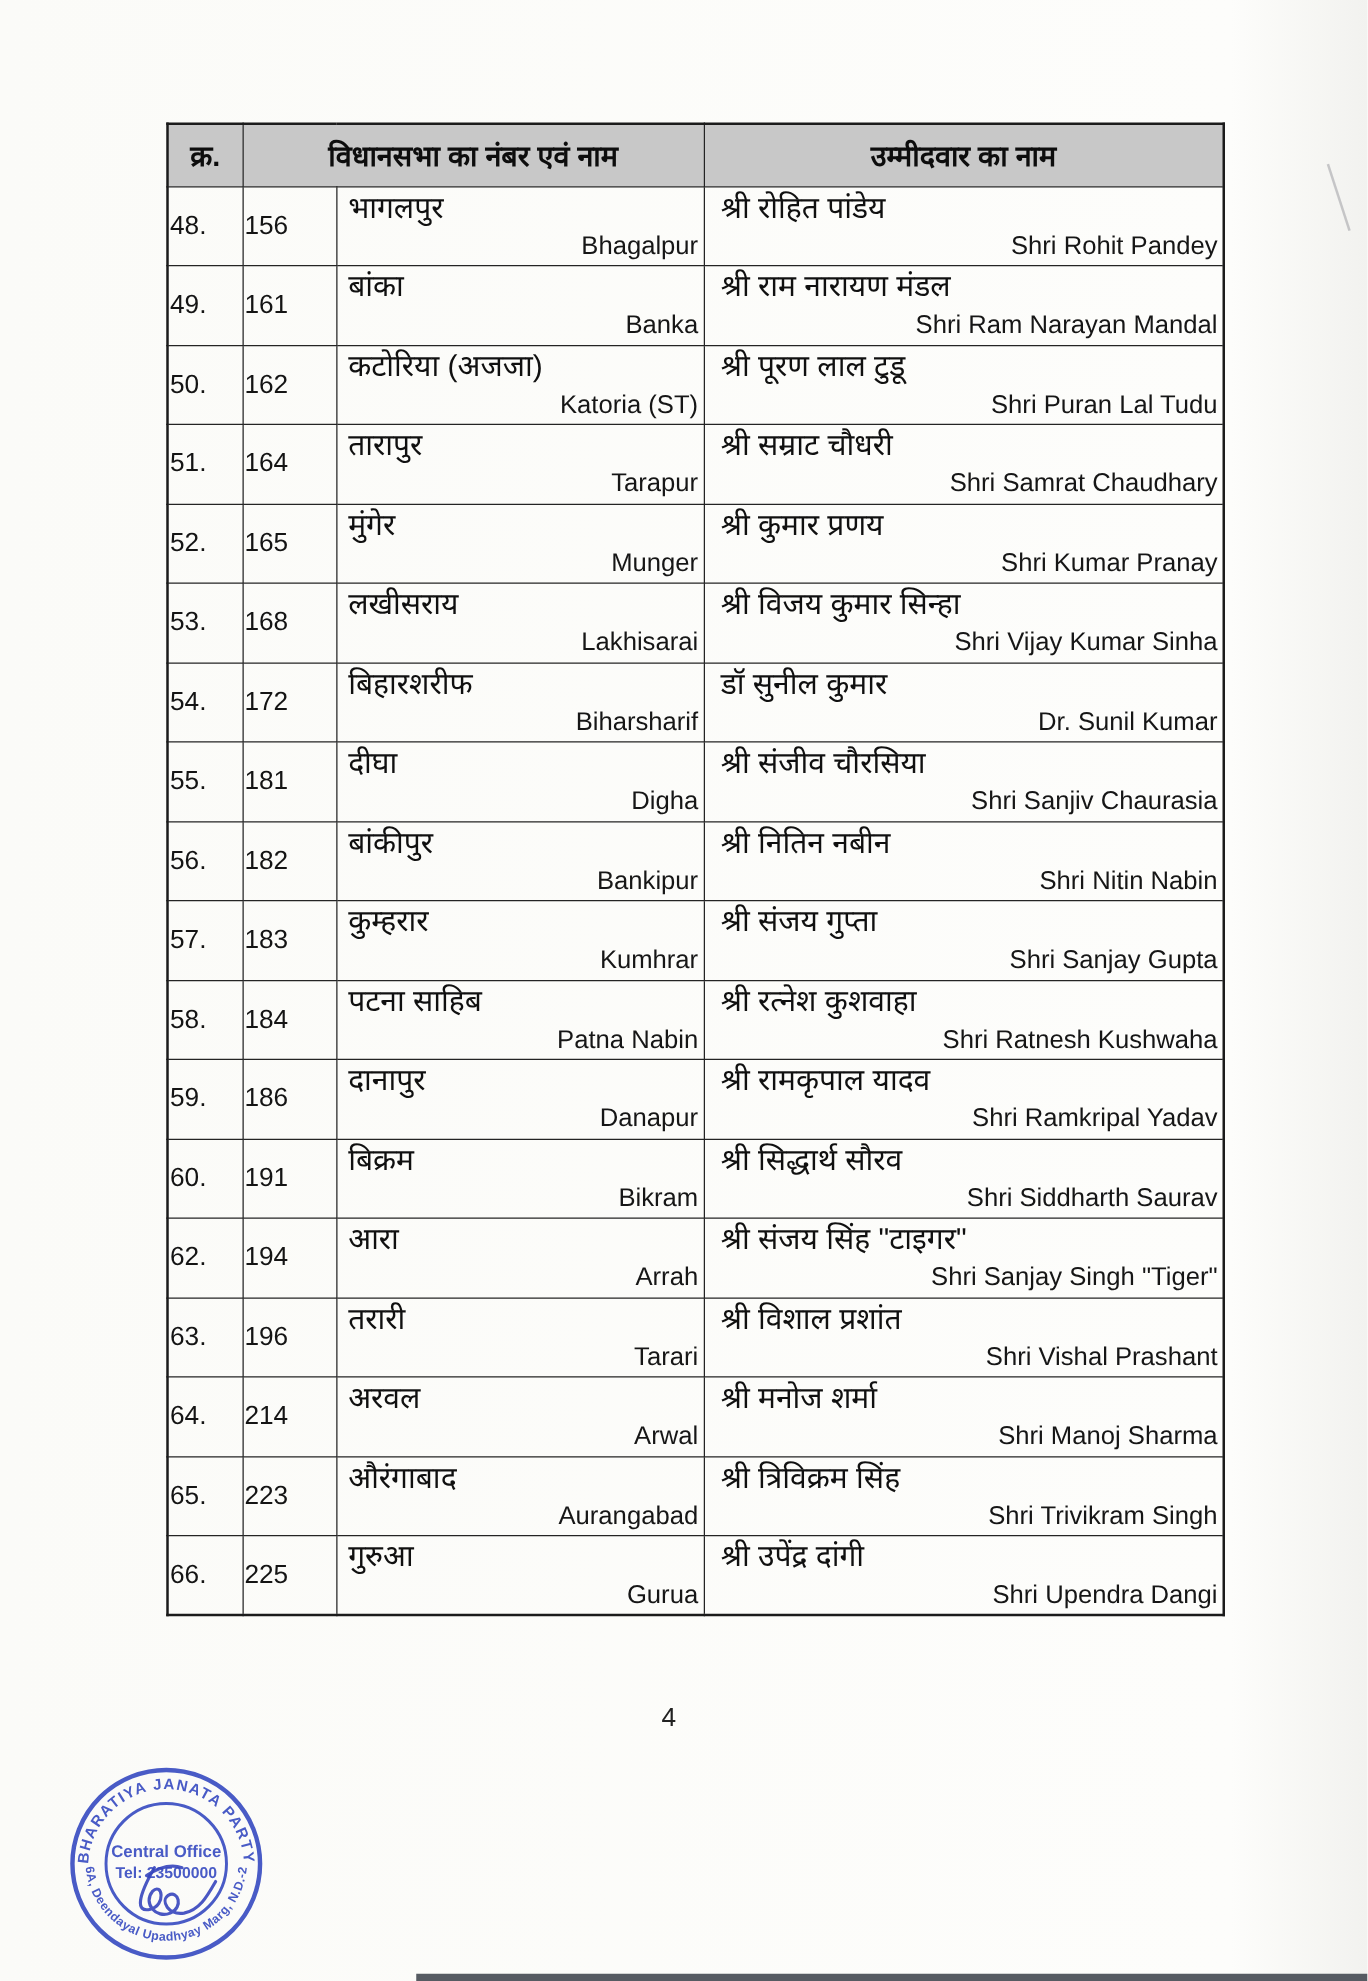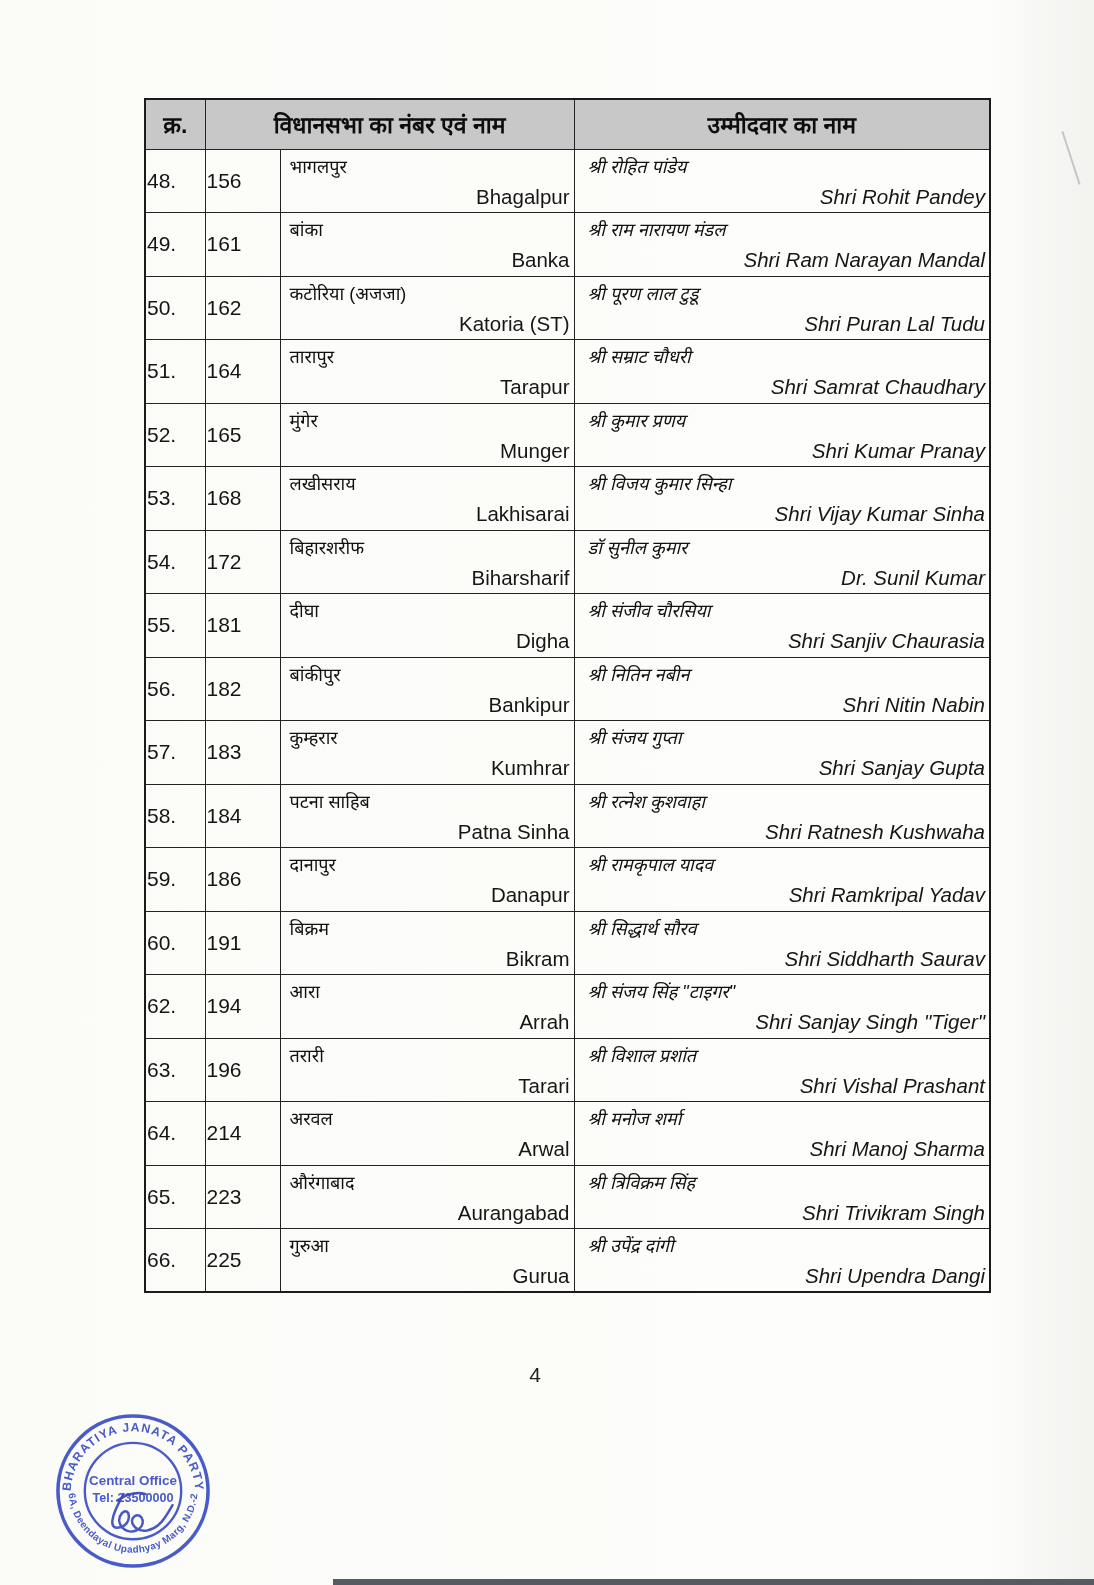--- a/index.html
+++ b/index.html
@@ -5,43 +5,43 @@
   html,body{margin:0;padding:0;}
   body{
     width:1094px;height:1585px;
     font-family:"Liberation Sans","DejaVu Sans",sans-serif;
     background:linear-gradient(90deg,#fbfbf8 0%,#fdfdfb 90%,#f2f2ef 100%);
     position:relative;overflow:hidden;color:#111;
   }
   .page{position:absolute;inset:0;}
 
   table.candidates{
-    position:absolute;left:144px;top:98px;width:845px;
+    position:absolute;left:133px;top:98px;width:845px;
     border-collapse:collapse;table-layout:fixed;
     border:2.5px solid #1b1b1b;
   }
   table.candidates th, table.candidates td{
     border:1.5px solid #242424;
   }
   thead tr{height:50px;}
   th{
     background:#c8c8c8;
     font-size:23px;font-weight:bold;text-align:center;
     color:#0d0d0d;padding:0 4px;
   }
   tbody tr{height:63.5px;}
   td.serial, td.number{
     text-align:left;vertical-align:middle;
     font-size:21px;color:#141414;
   }
   td.name, td.cand{
     vertical-align:top;padding:2px 4px 0 9px;
   }
-  td.cand{padding-left:13px;font-style:italic;}
-  .hi{font-size:18px;line-height:30px;color:#101010;white-space:nowrap;}
+  td.cand{padding-left:13px;}
+  .hi{font-size:24px;line-height:30px;color:#101010;white-space:nowrap;}
   .en{font-size:20.5px;line-height:29px;color:#161616;white-space:nowrap;text-align:right;}
 
   .page-number{
     position:absolute;left:520px;top:1363px;width:30px;
     text-align:center;font-size:21px;color:#222;
   }
 
   .stamp{
     position:absolute;left:54px;top:1412px;
     width:158px;height:158px;opacity:.92;
@@ -205,21 +205,21 @@
         <div class="hi">श्री संजय गुप्ता</div>
         <div class="en">Shri Sanjay Gupta</div>
       </td>
     </tr>
 
     <tr>
       <td class="serial">58.</td>
       <td class="number">184</td>
       <td class="name">
         <div class="hi">पटना साहिब</div>
-        <div class="en">Patna Sinha</div>
+        <div class="en">Patna Nabin</div>
       </td>
       <td class="cand">
         <div class="hi">श्री रत्नेश कुशवाहा</div>
         <div class="en">Shri Ratnesh Kushwaha</div>
       </td>
     </tr>
 
     <tr>
       <td class="serial">59.</td>
       <td class="number">186</td>

